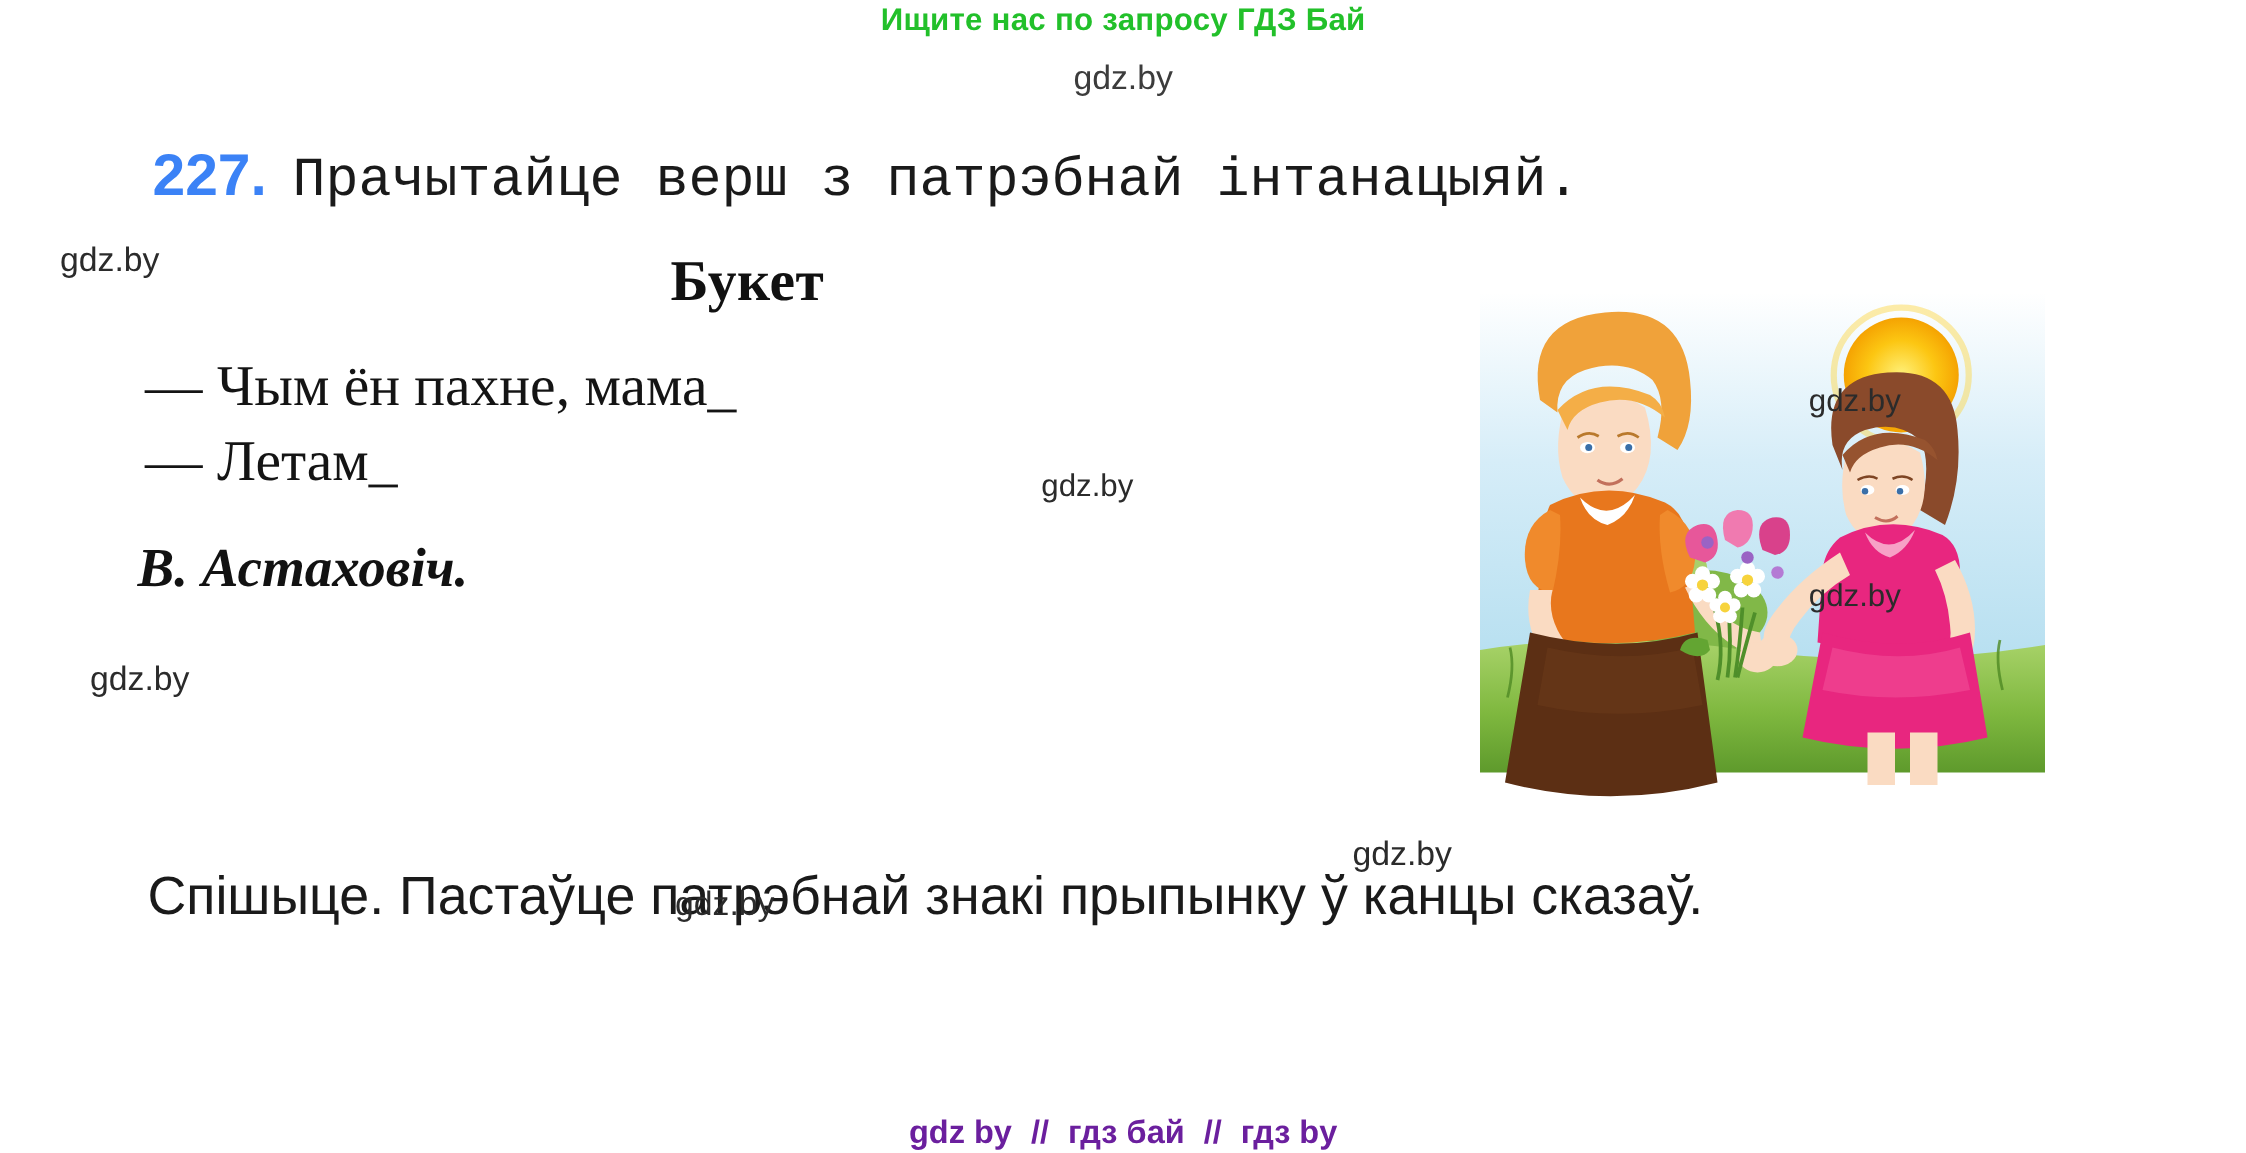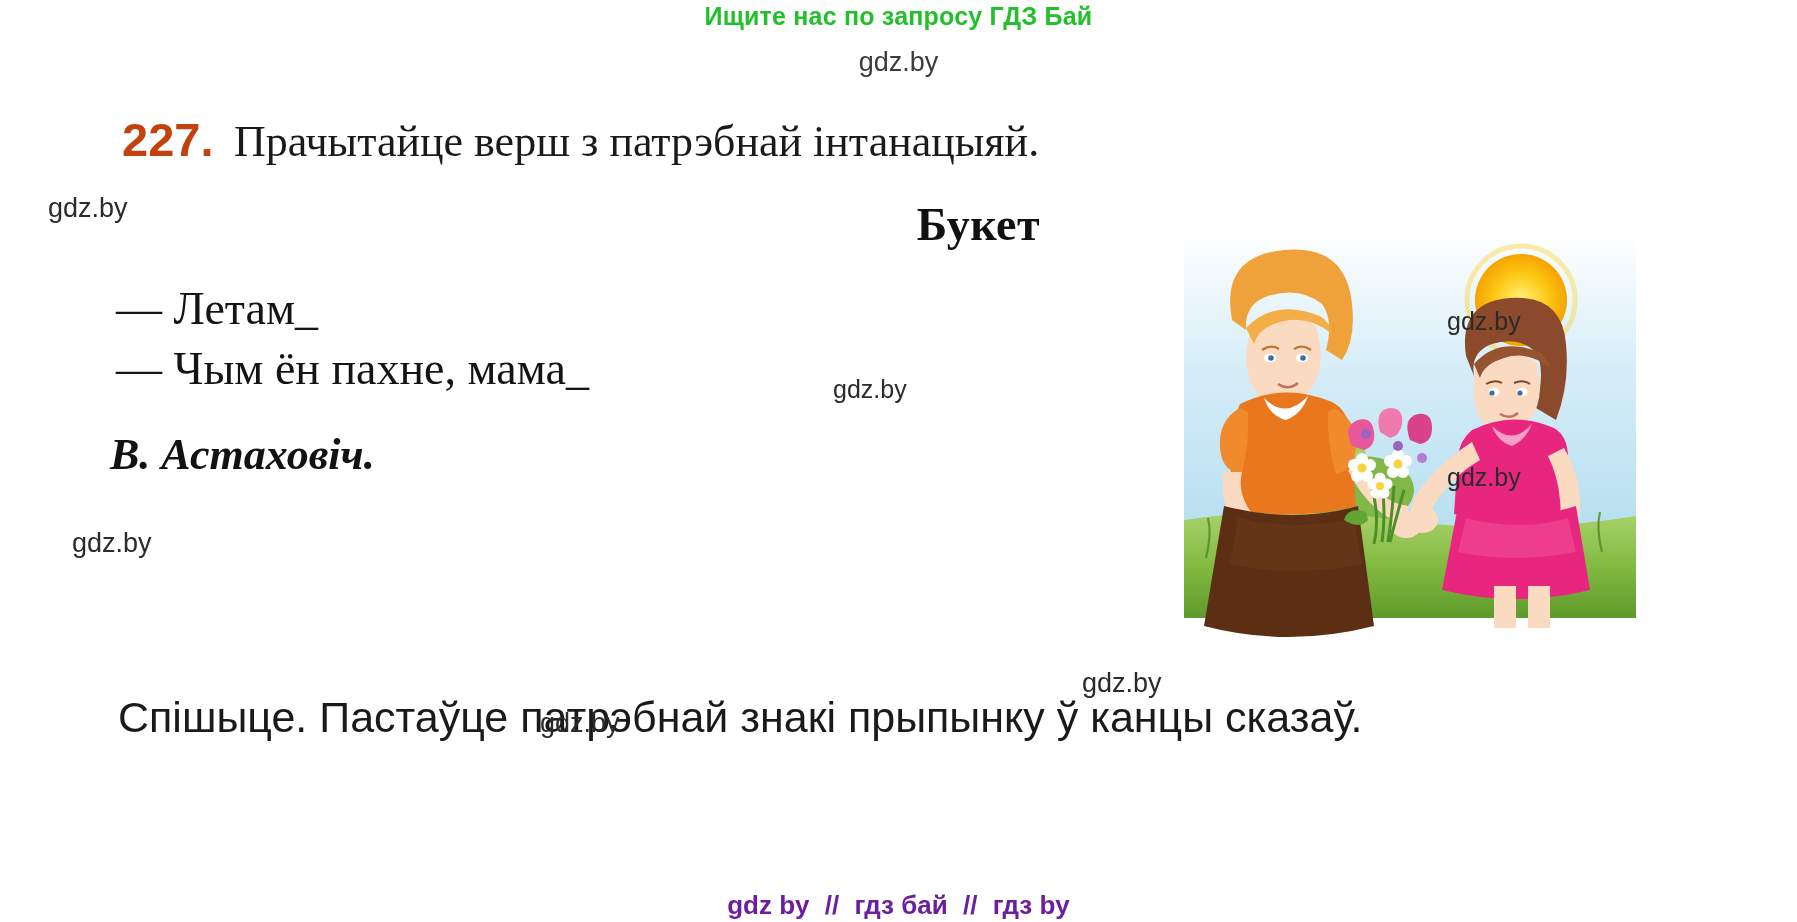--- a/index.html
+++ b/index.html
@@ -52,41 +52,41 @@
   .exercise-line {
     position: absolute;
     top: 112px;
     left: 122px;
     white-space: nowrap;
   }
   .exercise-number {
     font-family: "Liberation Sans", sans-serif;
     font-size: 47px;
     font-weight: bold;
-    color: #c2410c;
+    color: #3b82f6;
     vertical-align: baseline;
   }
   .exercise-text {
-    font-family: Liberation Serif, serif;
+    font-family: Liberation Mono, monospace;
     font-size: 44px;
     color: #1a1a1a;
     vertical-align: baseline;
     margin-left: 16px;
   }
 
   
   .poem {
     position: absolute;
     top: 198px;
     left: 110px;
     width: 930px;
     font-family: "Liberation Serif", serif;
   }
   .poem-title {
-    text-align: right;
+    text-align: center;
     font-size: 46px;
     font-weight: bold;
     color: #111111;
     padding-left: 46px;
     letter-spacing: .5px;
   }
   .poem-body {
     margin-top: 28px;
   }
   .poem-line {
@@ -178,22 +178,22 @@
   <div class="promo-sub">gdz.by</div>
 
   <div class="exercise-line">
     <span class="exercise-number">227.</span>
     <span class="exercise-text">Прачытайце верш з патрэбнай інтанацыяй.</span>
   </div>
 
   <div class="poem">
     <div class="poem-title">Букет</div>
     <div class="poem-body">
+      <div class="poem-line indent">— Чым ён пахне, мама_</div>
       <div class="poem-line indent">— Летам_</div>
-      <div class="poem-line indent">— Чым ён пахне, мама_</div>
     </div>
     <div class="poem-author">В. Астаховіч.</div>
   </div>
 
   <div class="illustration">
     <svg viewBox="0 0 490 430" xmlns="http://www.w3.org/2000/svg">
       <defs>
         <linearGradient id="skyg" x1="0" y1="0" x2="0" y2="1">
           <stop offset="0%" stop-color="#ffffff"></stop>
           <stop offset="45%" stop-color="#d6edf8"></stop>

